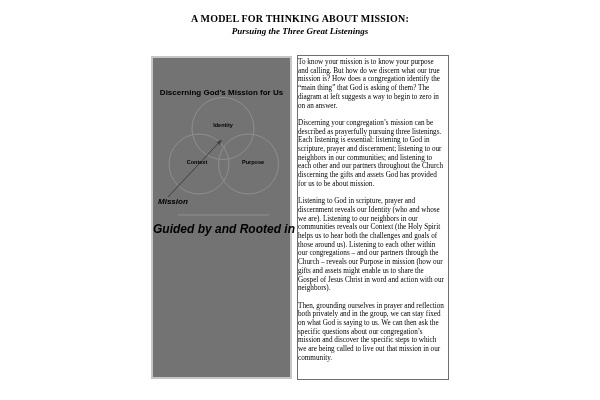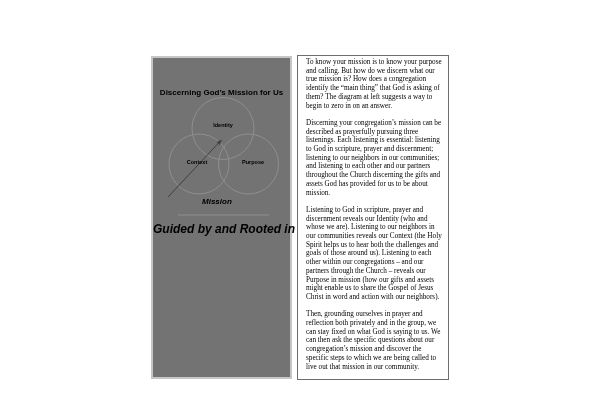--- a/index.html
+++ b/index.html
@@ -36,44 +36,48 @@
   .venn-circle{fill:none;stroke:var(--circle-stroke);stroke-width:1;}
   .arrow-line{stroke:var(--arrow);stroke-width:1;fill:none;}
   .arrow-head{fill:var(--arrow);stroke:none;}
   .rule-line{stroke:var(--rule);stroke-width:1.2;}
   .circle-label{
     position:absolute;transform:translate(-50%,-50%);white-space:nowrap;
     font-family:"Liberation Sans", sans-serif;font-weight:bold;font-size:5.5px;
   }
   .mission-label{
     position:absolute;left:5px;top:139px;white-space:nowrap;
-    font-family:"Liberation Sans", sans-serif;font-weight:bold;font-style:italic;font-size:8px;margin-left:44px;
+    font-family:"Liberation Sans", sans-serif;font-weight:bold;font-style:italic;font-size:8px;
   }
   .diagram-caption{
     position:absolute;top:164px;left:0;width:100%;text-align:center;white-space:nowrap;
     font-family:"Liberation Sans", sans-serif;font-weight:bold;font-style:italic;font-size:12px;
   }
 
   
   .text-box{
     position:absolute;left:297px;top:55px;width:152px;height:325px;
     border:1px solid var(--textbox-border);background:#fff;
-    padding:2px 4px 0 8px;overflow:hidden;
+    padding:2px 4px 0 0;overflow:hidden;
   }
   .text-box p{
     margin:0 0 8.7px 0;
     font-family:"Liberation Serif", serif;
     font-size:7.2px;line-height:8.7px;
   }
 </style>
 </head>
 <body>
 
 <div class="page">
 
+  <div class="title-block">
+    <div class="title-line1">A MODEL FOR THINKING ABOUT MISSION:</div>
+    <div class="title-line2">Pursuing the Three Great Listenings</div>
+  </div>
 
   <div class="diagram-box">
     <div class="diagram-heading">Discerning God’s Mission for Us</div>
 
     <svg class="venn-svg" viewBox="0 0 137 319">
       <circle class="venn-circle" cx="70" cy="70.5" r="31"></circle>
       <circle class="venn-circle" cx="46" cy="106" r="30"></circle>
       <circle class="venn-circle" cx="95.5" cy="106" r="30"></circle>
       <line class="arrow-line" x1="15" y1="139" x2="66" y2="84.5"></line>
       <polygon class="arrow-head" points="69,81.5 66.7,86.9 63.8,84.1"></polygon>

